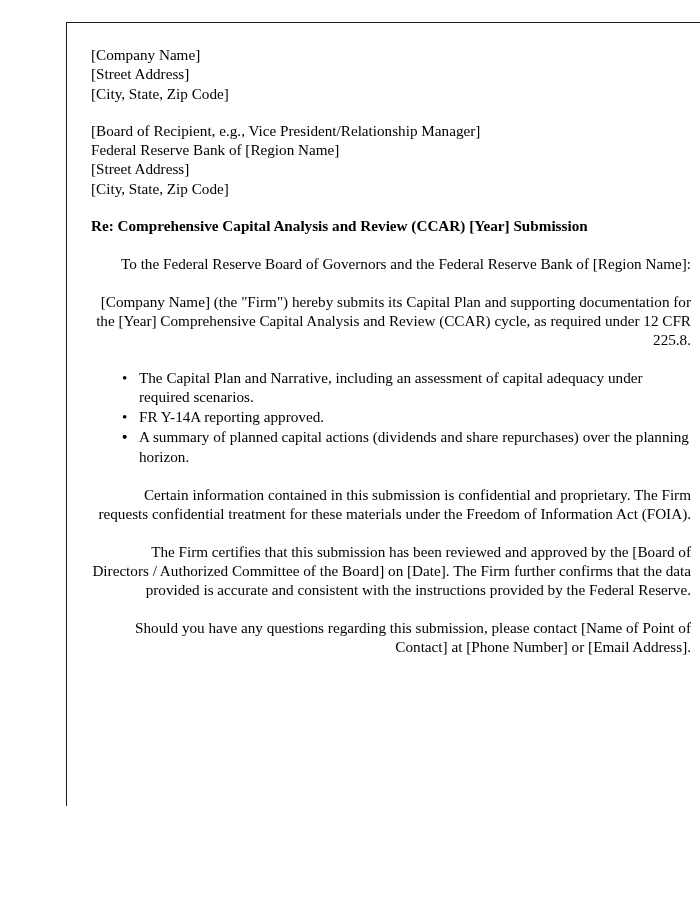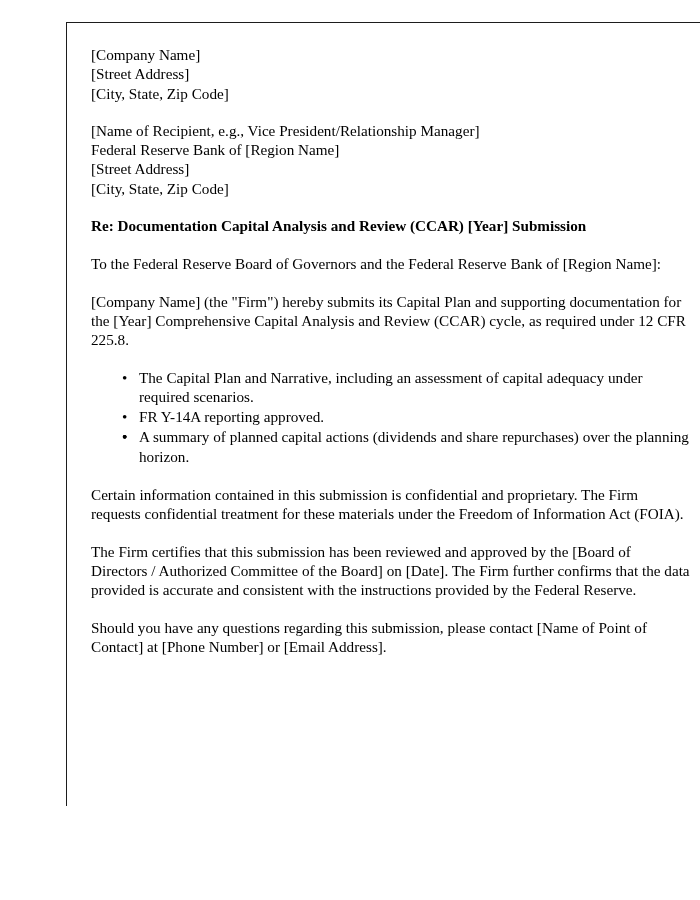--- a/index.html
+++ b/index.html
@@ -50,21 +50,21 @@
   .line {
     display: block;
     white-space: pre-wrap;
   }
   .subject {
     font-weight: bold;
     margin: 0 0 19px 0;
   }
   p.para {
     margin: 0 0 18px 0;
-    text-align: left;
+    text-align: right;
   }
   ul.components {
     list-style: none;
     margin: 0 0 19px 0;
     padding: 0;
   }
   ul.components li {
     position: relative;
     padding-left: 48px;
     margin: 0 0 1px 0;
@@ -91,27 +91,27 @@
   <div class="page-body">
 
     <div class="block addr-block">
       <span class="line">[Company Name]</span>
       <span class="line">[Street Address]</span>
       <span class="line">[City, State, Zip Code]</span>
     </div>
 
 
     <div class="block recipient-block">
-      <span class="line">[Name of Recipient, e.g., Vice President/Relationship Manager]</span>
+      <span class="line">[Board of Recipient, e.g., Vice President/Relationship Manager]</span>
       <span class="line">Federal Reserve Bank of [Region Name]</span>
       <span class="line">[Street Address]</span>
       <span class="line">[City, State, Zip Code]</span>
     </div>
 
-    <p class="subject">Re: Documentation Capital Analysis and Review (CCAR) [Year] Submission</p>
+    <p class="subject">Re: Comprehensive Capital Analysis and Review (CCAR) [Year] Submission</p>
 
     <p class="para">To the Federal Reserve Board of Governors and the Federal Reserve Bank of [Region Name]:</p>
 
     <p class="para">[Company Name] (the "Firm") hereby submits its Capital Plan and supporting documentation for the [Year] Comprehensive Capital Analysis and Review (CCAR) cycle, as required under 12 CFR 225.8.</p>
 
 
     <ul class="components">
       <li>
         <span class="bullet">•</span>
         <span>The Capital Plan and Narrative, including an assessment of capital adequacy under required scenarios.</span>

